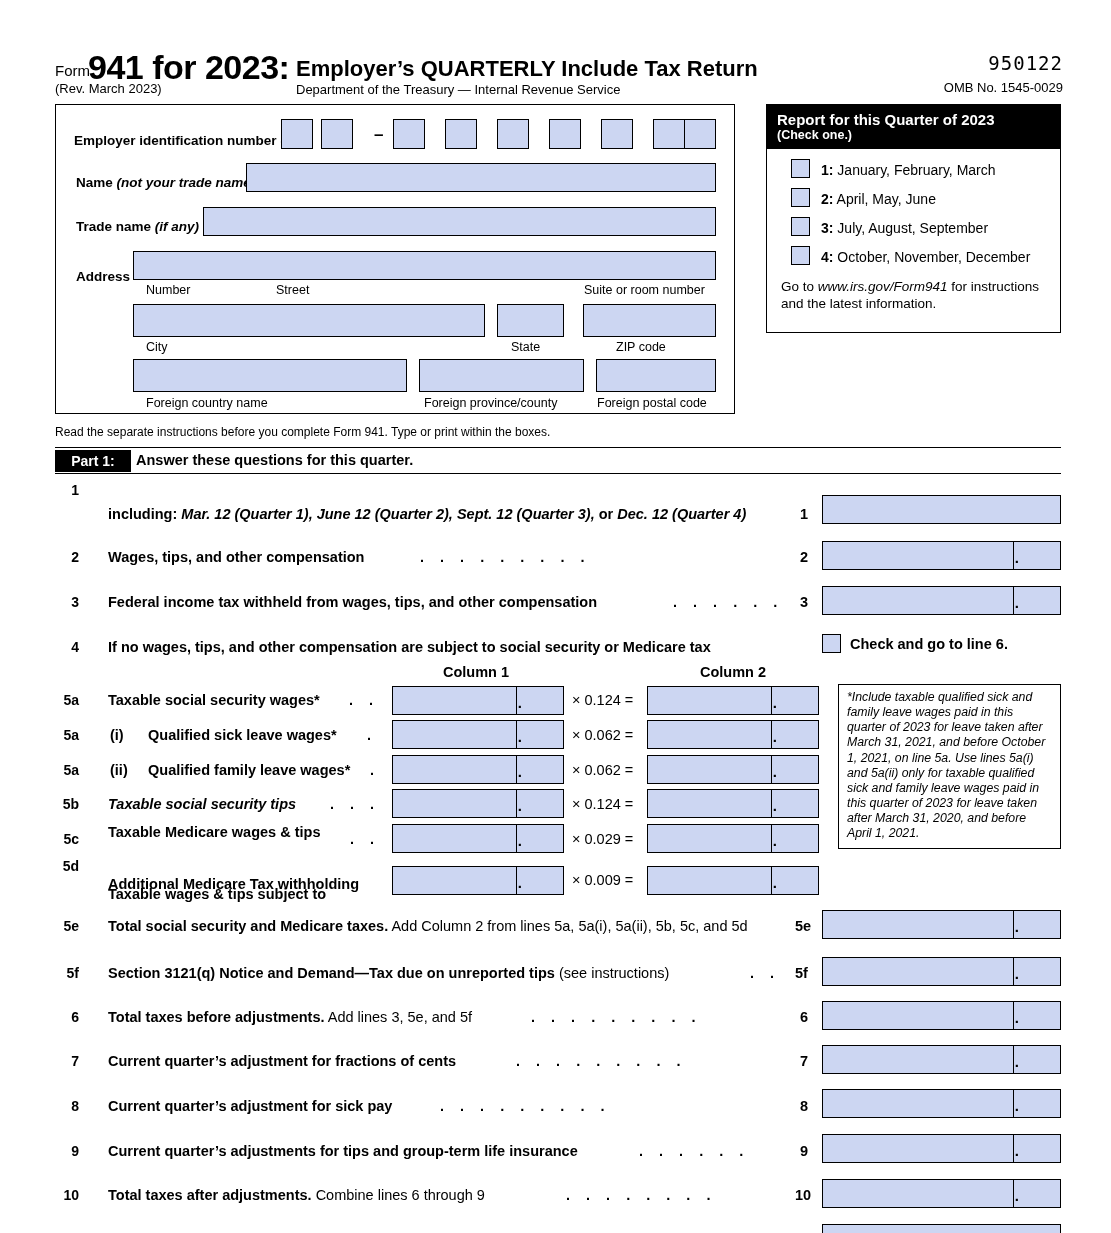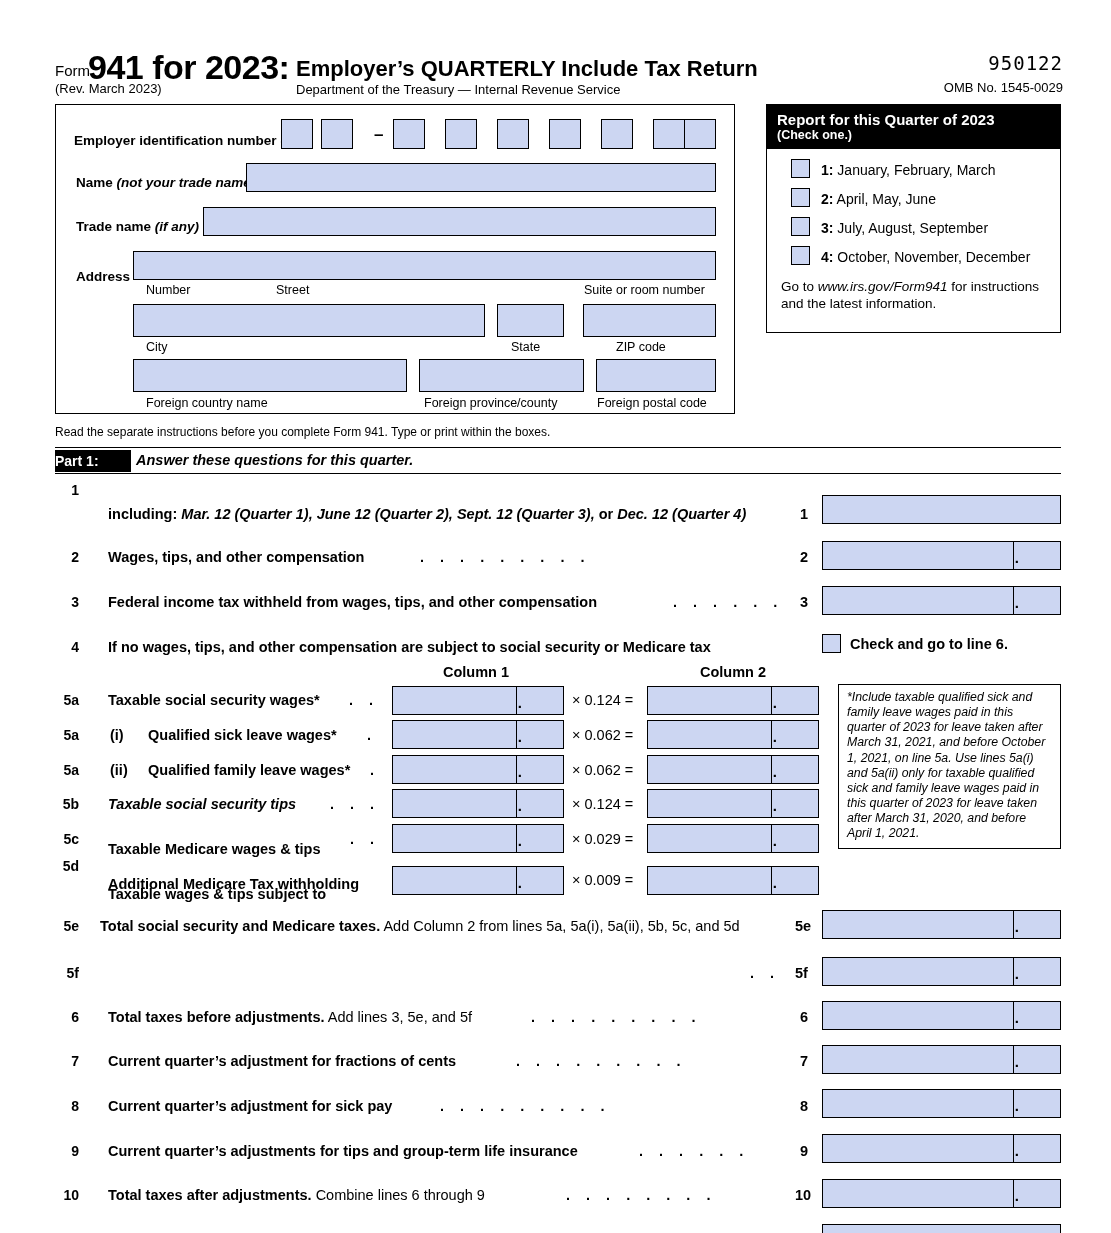--- a/index.html
+++ b/index.html
@@ -74,23 +74,23 @@
 
   
   .readline { position: absolute; left: 55px; top: 425px; font-size: 12px; }
   .hrule { position: absolute; left: 55px; width: 1006px; border-top: 1.4px solid #000; }
 
   
   .part-bar { position: absolute; left: 55px; top: 450px; width: 1006px; height: 22px; }
   .part-tag {
     position: absolute; left: 0; top: 0; width: 76px; height: 22px;
     background: #000; color: #fff; font-size: 14px; font-weight: bold;
-    text-align: left; line-height: 22px;
-  }
-  .part-title { position: absolute; left: 81px; top: 2px; font-size: 14.5px; font-weight: bold; font-style: italic; }
+    text-align: center; line-height: 22px;
+  }
+  .part-title { position: absolute; left: 81px; top: 2px; font-size: 14.5px; font-weight: bold; }
 
   
   .lineno { position: absolute; font-size: 14px; font-weight: bold; text-align: right; width: 24px; }
   .ltext { position: absolute; font-size: 14.5px; font-weight: bold; }
   .ltext .reg { font-weight: normal; }
   .ltext .it { font-style: italic; }
   .dots { position: absolute; font-size: 14.5px; font-weight: bold; letter-spacing: 6px; }
 
   .amt {
     position: absolute; background: #ccd6f2; border: 1px solid #000; height: 29px;
@@ -288,21 +288,21 @@
       <span class="dec"></span>
       <span class="dot">.</span>
     </div>
   <span class="mult" style="left:572px; top:796px;">× 0.124 =</span>
   <div class="amt" style="left:647px; top:789px; width:172px;">
       <span class="dec"></span>
       <span class="dot">.</span>
     </div>
 
   <span class="lineno" style="left:55px; top:831px;">5c</span>
-  <span class="ltext" style="left:108px; top:841px;text-align:right;">Taxable Medicare wages &amp; tips</span>
+  <span class="ltext" style="left:108px; top:824px;text-align:right;">Taxable Medicare wages &amp; tips</span>
   <span class="dots" style="left:350px; top:831px;">. .</span>
   <div class="amt" style="left:392px; top:824px; width:172px;">
       <span class="dec"></span>
       <span class="dot">.</span>
     </div>
   <span class="mult" style="left:572px; top:831px;">× 0.029 =</span>
   <div class="amt" style="left:647px; top:824px; width:172px;">
       <span class="dec"></span>
       <span class="dot">.</span>
     </div>
@@ -316,28 +316,29 @@
     </div>
   <span class="mult" style="left:572px; top:872px;">× 0.009 =</span>
   <div class="amt" style="left:647px; top:866px; width:172px;">
       <span class="dec"></span>
       <span class="dot">.</span>
     </div>
 
   <div class="note-box">*Include taxable qualified sick and family leave wages paid in this quarter of 2023 for leave taken after March 31, 2021, and before October 1, 2021, on line 5a. Use lines 5a(i) and 5a(ii) only for taxable qualified sick and family leave wages paid in this quarter of 2023 for leave taken after March 31, 2020, and before April 1, 2021.</div>
 
   <span class="lineno" style="left:55px; top:918px;">5e</span>
-  <span class="ltext" style="left:100px; top:918px;"><span>Total social security and Medicare taxes.</span><span class="reg"> Add Column 2 from lines 5a, 5a(i), 5a(ii), 5b, 5c, and 5d</span></span>
+  <span class="ltext" style="left:108px; top:918px;"><span>Total social security and Medicare taxes.</span><span class="reg"> Add Column 2 from lines 5a, 5a(i), 5a(ii), 5b, 5c, and 5d</span></span>
   <span class="ltext" style="left:795px; top:918px;">5e</span>
   <div class="amt" style="left:822px; top:910px; width:239px;">
       <span class="dec"></span>
       <span class="dot">.</span>
     </div>
 
   <span class="lineno" style="left:55px; top:965px;">5f</span>
+  <span class="ltext" style="left:108px; top:965px;"><span>Section 3121(q) Notice and Demand—Tax due on unreported tips</span><span class="reg"> (see instructions)</span></span>
   <span class="dots" style="left:750px; top:965px;">. .</span>
   <span class="ltext" style="left:795px; top:965px;">5f</span>
   <div class="amt" style="left:822px; top:957px; width:239px;">
       <span class="dec"></span>
       <span class="dot">.</span>
     </div>
 
   <span class="lineno" style="left:55px; top:1009px;">6</span>
   <span class="ltext" style="left:108px; top:1009px;"><span>Total taxes before adjustments.</span><span class="reg"> Add lines 3, 5e, and 5f</span></span>
   <span class="dots" style="left:531px; top:1009px;">. . . . . . . . .</span>

